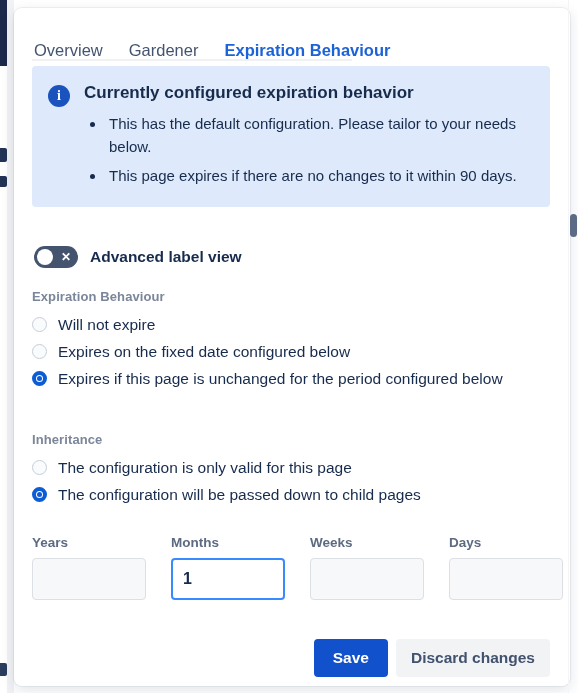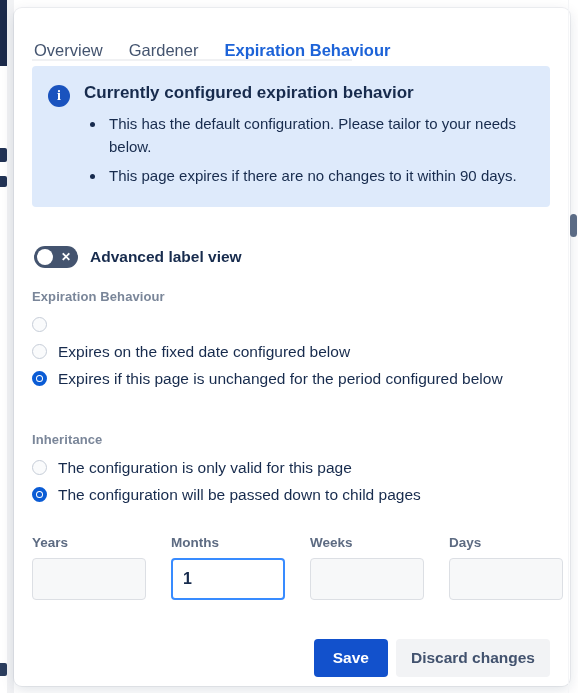--- a/index.html
+++ b/index.html
@@ -359,20 +359,21 @@
         <div class="knob"></div>
         <div class="mark">✕</div>
       </div>
       <div class="toggle-label">Advanced label view</div>
     </div>
 
     <div class="group-label" style="top:281px">Expiration Behaviour</div>
     <div class="radio-list" style="top:303px">
       <div class="radio-row">
         <span class="radio"></span>
+        <span class="radio-text">Will not expire</span>
       </div>
       <div class="radio-row">
         <span class="radio"></span>
         <span class="radio-text">Expires on the fixed date configured below</span>
       </div>
       <div class="radio-row">
         <span class="radio checked"></span>
         <span class="radio-text">Expires if this page is unchanged for the period configured below</span>
       </div>
     </div>

